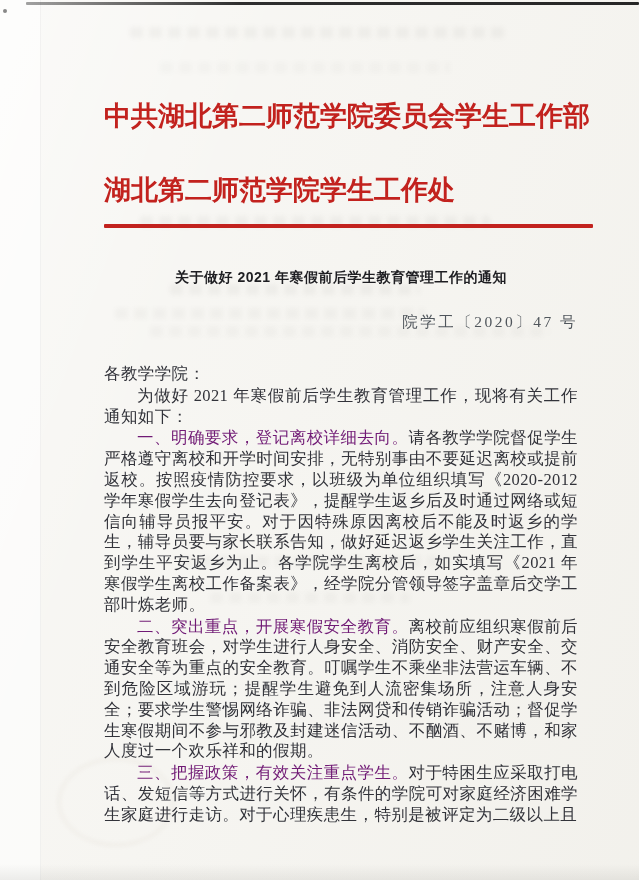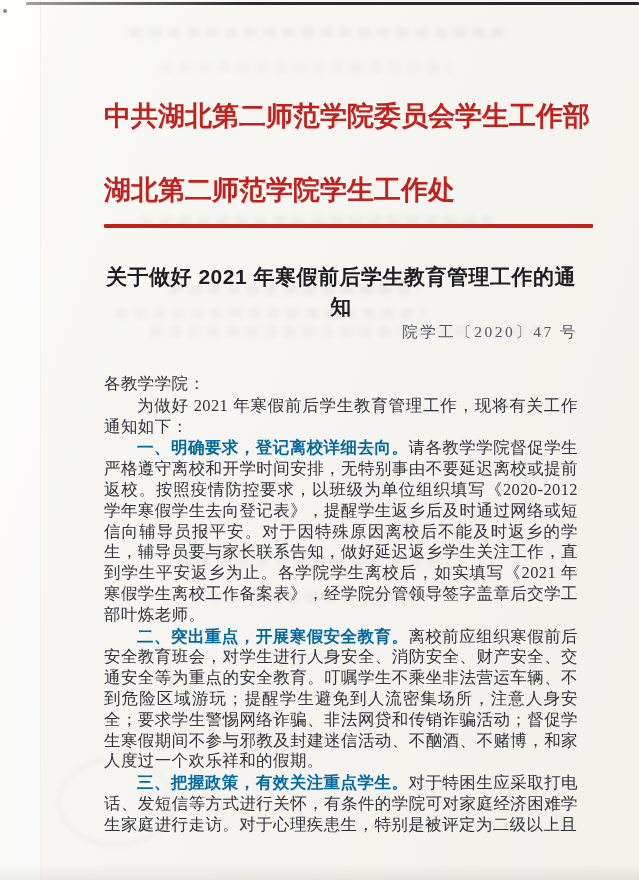--- a/index.html
+++ b/index.html
@@ -53,47 +53,48 @@
   .header-rule {
     margin-top: 16px;
     width: 489px;
     height: 4px;
     background: #c2221e;
     border-radius: 1px;
   }
   .notice-title {
     margin-top: 34px;
     text-align: center;
-    font-size: 21px;
+    font-size: 14px;
     line-height: 30px;
     font-weight: bold;
     color: #1e1e22;
     letter-spacing: 0.5px;
     font-family: "Liberation Sans", "DejaVu Sans", sans-serif;
   }
   .doc-number {
+    margin-top: 20px;
     text-align: right;
     font-size: 15.5px;
     line-height: 20px;
     color: #50565c;
     letter-spacing: 2.5px;
   }
   .body-text {
     margin-top: 32px;
     font-size: 16.5px;
     line-height: 20.8px;
     color: #32333a;
     text-align: justify;
     letter-spacing: 0.4px;
   }
   .body-text p { margin: 0; }
   .para { text-indent: 2em; }
   .lead {
-    font-weight: bold;
-    color: #0369a1;
+    font-weight: normal;
+    color: #701a75;
     font-family: "Liberation Sans", "DejaVu Sans", sans-serif;
   }
   .smudge {
     position: absolute;
     background: repeating-linear-gradient(90deg, rgba(110,108,102,0.6) 0 13px, transparent 13px 19px);
     filter: blur(2.5px);
     opacity: 0.10;
     height: 11px;
     border-radius: 2px;
     pointer-events: none;

